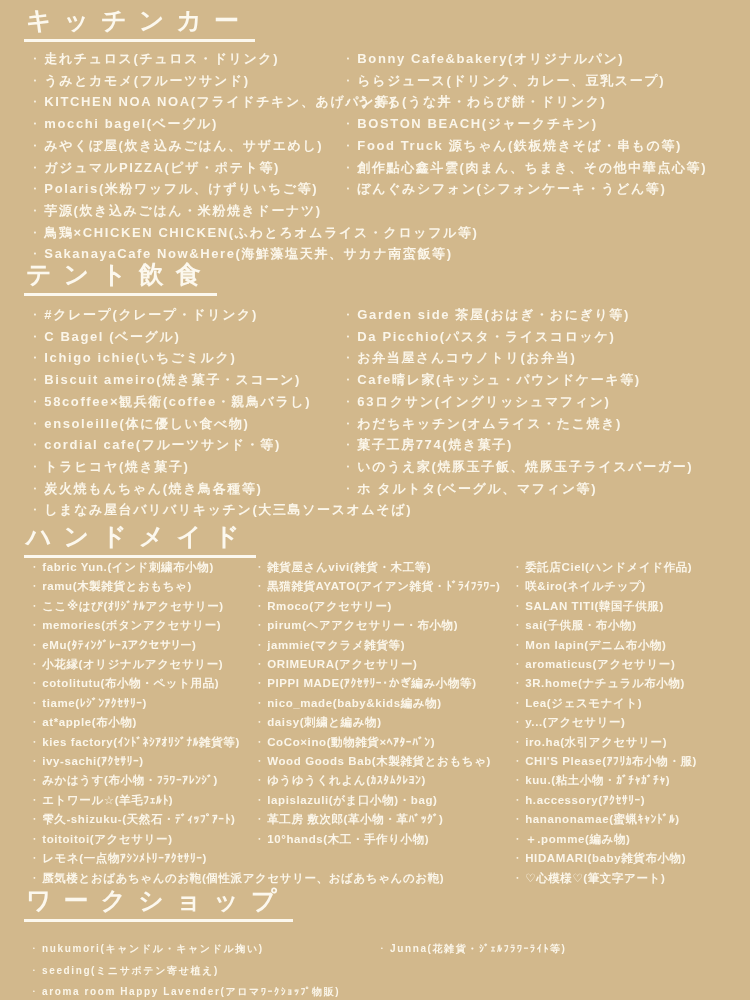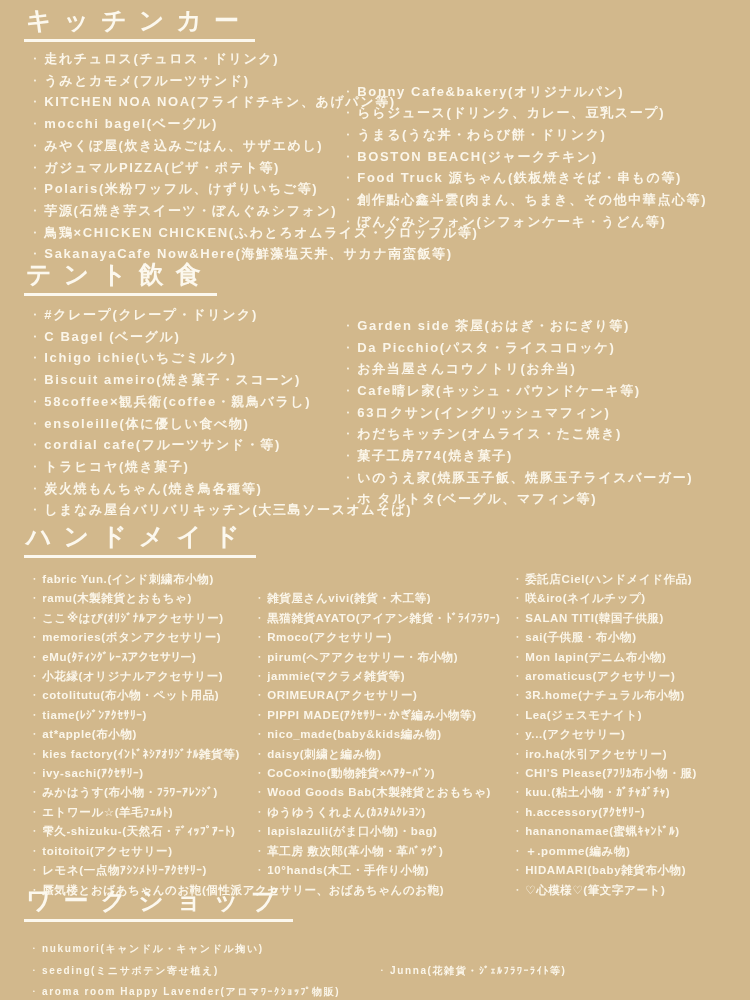--- a/index.html
+++ b/index.html
@@ -14,31 +14,31 @@
   #sec-tent-food{top:262px;}
   #sec-handmade{top:524px;}
   #sec-workshop{top:888px;}
   .sec-title{
     display:inline-block;margin:0;color:#fcf8ee;
     font-size:25px;font-weight:bold;line-height:1;
     letter-spacing:12px;padding:0 4px 6px 2px;
     border-bottom:3px solid #fcf8ee;
     white-space:nowrap;
   }
-  .cols{display:flex;align-items:center;}
+  .cols{display:flex;align-items:flex-start;}
   ul.col{list-style:none;margin:0;padding:0 0 0 6px;box-sizing:border-box;flex:0 0 auto;}
   ul.col:last-child{flex:1 1 auto;}
   li{color:#fbf6ea;white-space:nowrap;font-weight:bold;}
   .bullet{display:inline-block;font-size:0.75em;margin-right:3px;vertical-align:1px;opacity:.95;}
   
   #sec-kitchen-car .cols{margin-top:6px;}
   #sec-kitchen-car li,#sec-tent-food li{font-size:13px;line-height:21.7px;letter-spacing:1.6px;}
   #sec-kitchen-car .c0,#sec-tent-food .c0{width:313px;}
   #sec-tent-food .cols{margin-top:8px;}
-  #sec-handmade .cols{margin-top:12px;}
+  #sec-handmade .cols{margin-top:0;}
   #sec-handmade li{font-size:11.5px;line-height:19.4px;letter-spacing:0.6px;font-weight:600;}
   #sec-handmade .c0{width:225px;}
   #sec-handmade .c1{width:258px;}
   #sec-workshop .cols{margin-top:16px;}
   #sec-workshop li{font-size:10px;line-height:21.5px;letter-spacing:1.6px;}
   #sec-workshop .c0{width:348px;}
 </style>
 </head>
 <body>
 
@@ -48,21 +48,21 @@
     <h2 class="sec-title">キッチンカー</h2>
     <div class="cols">
       <ul class="col c0">
           <li><span class="bullet">・</span><span>走れチュロス(チュロス・ドリンク)</span></li>
           <li><span class="bullet">・</span><span>うみとカモメ(フルーツサンド)</span></li>
           <li><span class="bullet">・</span><span>KITCHEN NOA NOA(フライドチキン、あげパン等)</span></li>
           <li><span class="bullet">・</span><span>mocchi bagel(ベーグル)</span></li>
           <li><span class="bullet">・</span><span>みやくぼ屋(炊き込みごはん、サザエめし)</span></li>
           <li><span class="bullet">・</span><span>ガジュマルPIZZA(ピザ・ポテト等)</span></li>
           <li><span class="bullet">・</span><span>Polaris(米粉ワッフル、けずりいちご等)</span></li>
-          <li><span class="bullet">・</span><span>芋源(石焼き芋スイーツ・ぼんぐみシフォン)</span></li>
+          <li><span class="bullet">・</span><span>芋源(炊き込みごはん・米粉焼きドーナツ)</span></li>
           <li><span class="bullet">・</span><span>鳥鶏×CHICKEN CHICKEN(ふわとろオムライス・クロッフル等)</span></li>
           <li><span class="bullet">・</span><span>SakanayaCafe Now&amp;Here(海鮮藻塩天丼、サカナ南蛮飯等)</span></li>
         </ul>
       <ul class="col c1">
           <li><span class="bullet">・</span><span>Bonny Cafe&amp;bakery(オリジナルパン)</span></li>
           <li><span class="bullet">・</span><span>ららジュース(ドリンク、カレー、豆乳スープ)</span></li>
           <li><span class="bullet">・</span><span>うまる(うな丼・わらび餅・ドリンク)</span></li>
           <li><span class="bullet">・</span><span>BOSTON BEACH(ジャークチキン)</span></li>
           <li><span class="bullet">・</span><span>Food Truck 源ちゃん(鉄板焼きそば・串もの等)</span></li>
           <li><span class="bullet">・</span><span>創作點心鑫斗雲(肉まん、ちまき、その他中華点心等)</span></li>

